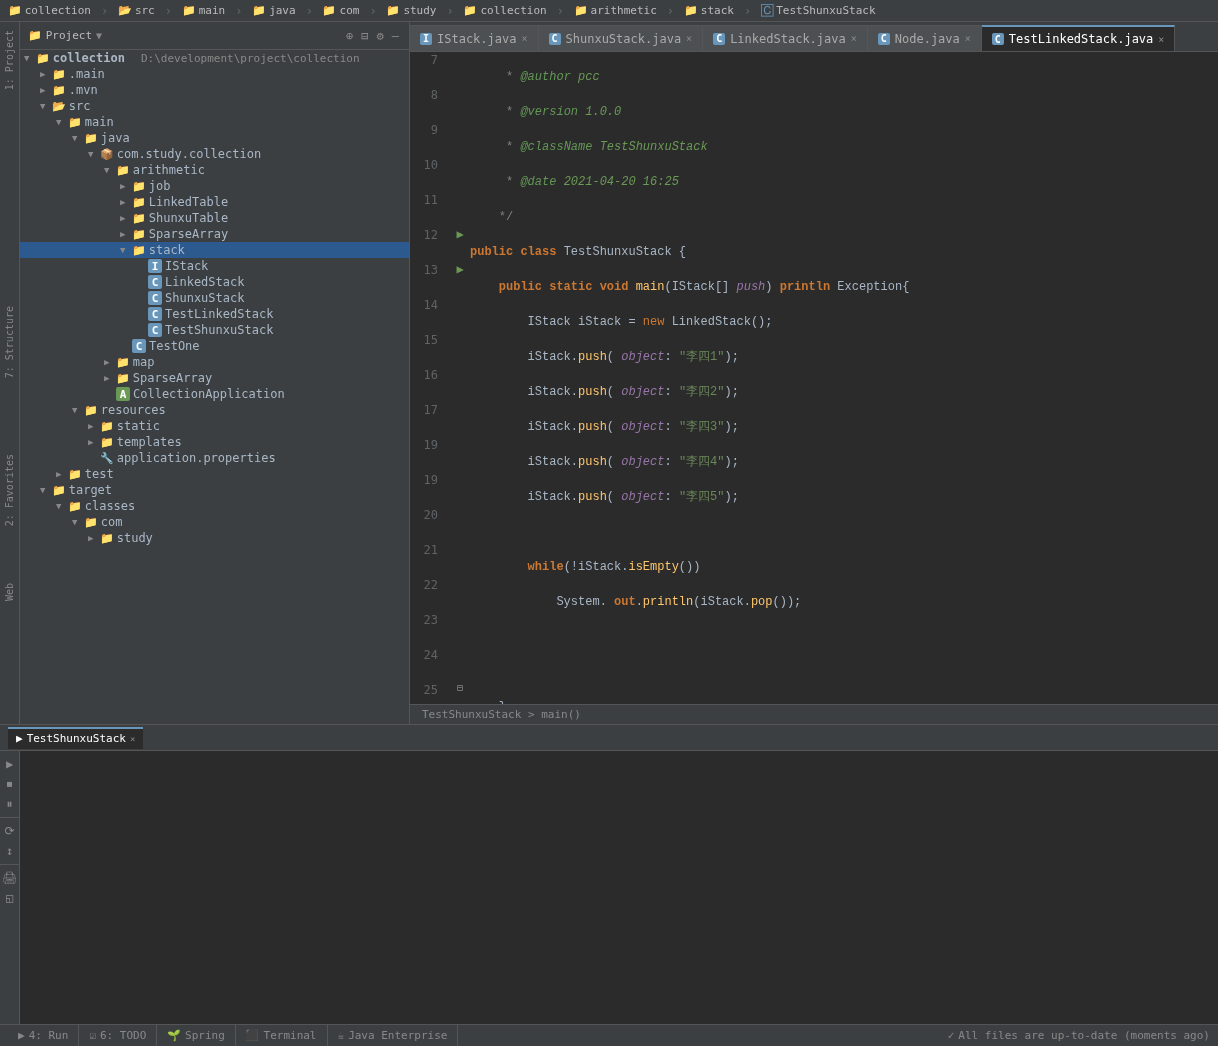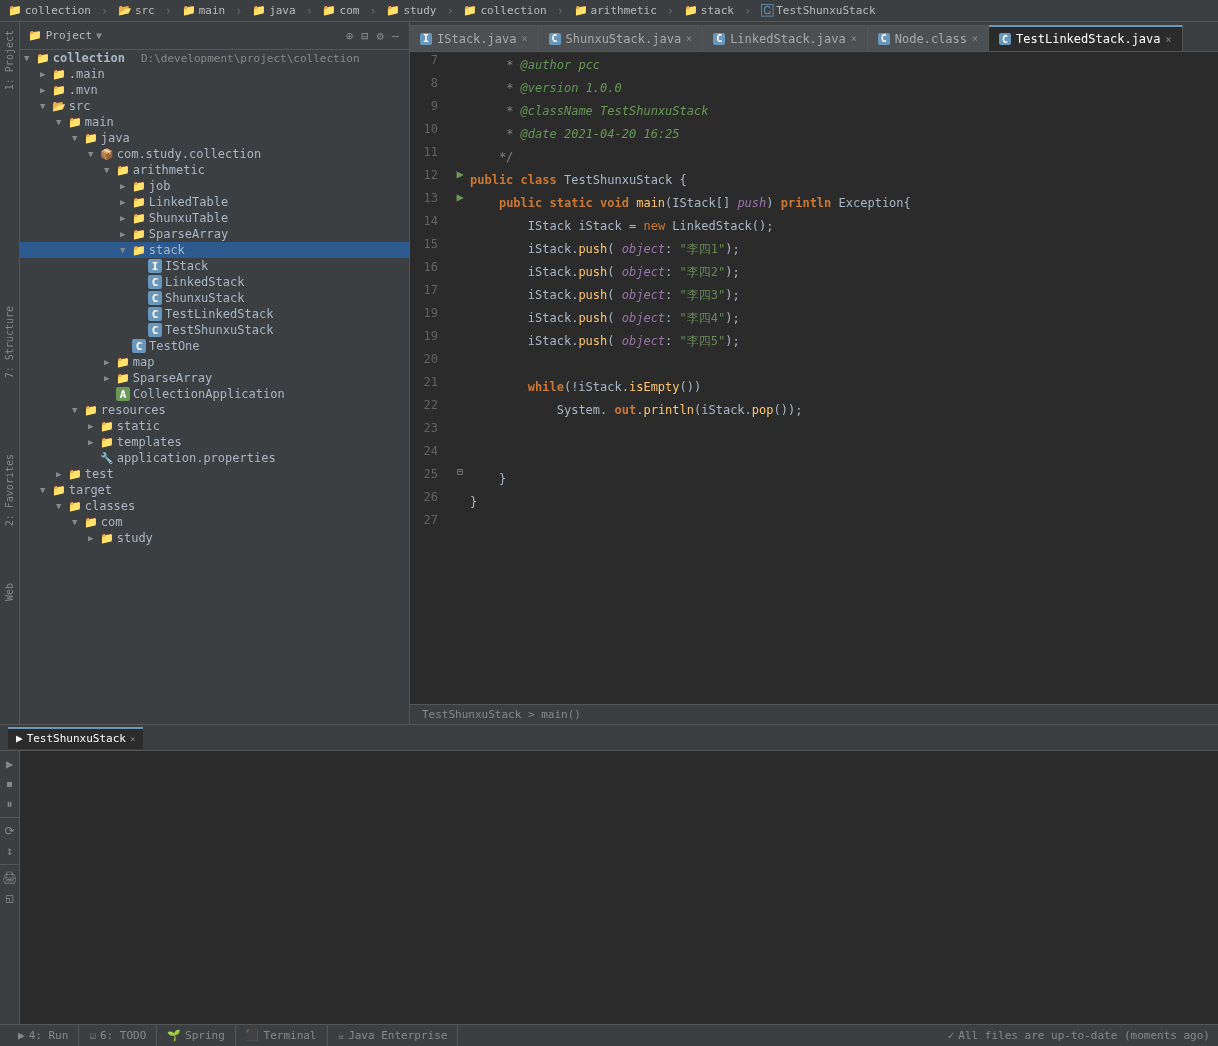--- a/index.html
+++ b/index.html
@@ -205,21 +205,22 @@
     .fold-icon {
       color: #888;
       font-size: 10px;
       cursor: pointer;
     }
     .line-content {
       flex: 1;
       font-size: 12px;
       line-height: 20px;
       white-space: pre;
-      padding-top: 3px;
+      padding-top: 15px;
+      font-family: Liberation Mono, monospace;
     }
 
     
     .kw { color: #cc7832; font-weight: bold; }
     .kw2 { color: #cc7832; }
     .type { color: #a9b7c6; }
     .cls { color: #a9b7c6; }
     .str { color: #6a8759; }
     .cmt { color: #808080; }
     .javadoc-tag { color: #629755; font-style: italic; }
@@ -637,21 +638,21 @@
           <span>ShunxuStack.java</span>
           <span class="tab-close">×</span>
         </div>
         <div class="tab">
           <span style="background:#6897bb;color:#fff;width:12px;height:12px;display:inline-flex;align-items:center;justify-content:center;border-radius:2px;font-size:10px;font-weight:bold">C</span>
           <span>LinkedStack.java</span>
           <span class="tab-close">×</span>
         </div>
         <div class="tab">
           <span style="background:#6897bb;color:#fff;width:12px;height:12px;display:inline-flex;align-items:center;justify-content:center;border-radius:2px;font-size:10px;font-weight:bold">C</span>
-          <span>Node.class</span>
+          <span>Node.java</span>
           <span class="tab-close">×</span>
         </div>
         <div class="tab active">
           <span style="background:#6897bb;color:#fff;width:12px;height:12px;display:inline-flex;align-items:center;justify-content:center;border-radius:2px;font-size:10px;font-weight:bold">C</span>
           <span>TestLinkedStack.java</span>
           <span class="tab-close">×</span>
         </div>
       </div>
 
       <div class="code-editor">

